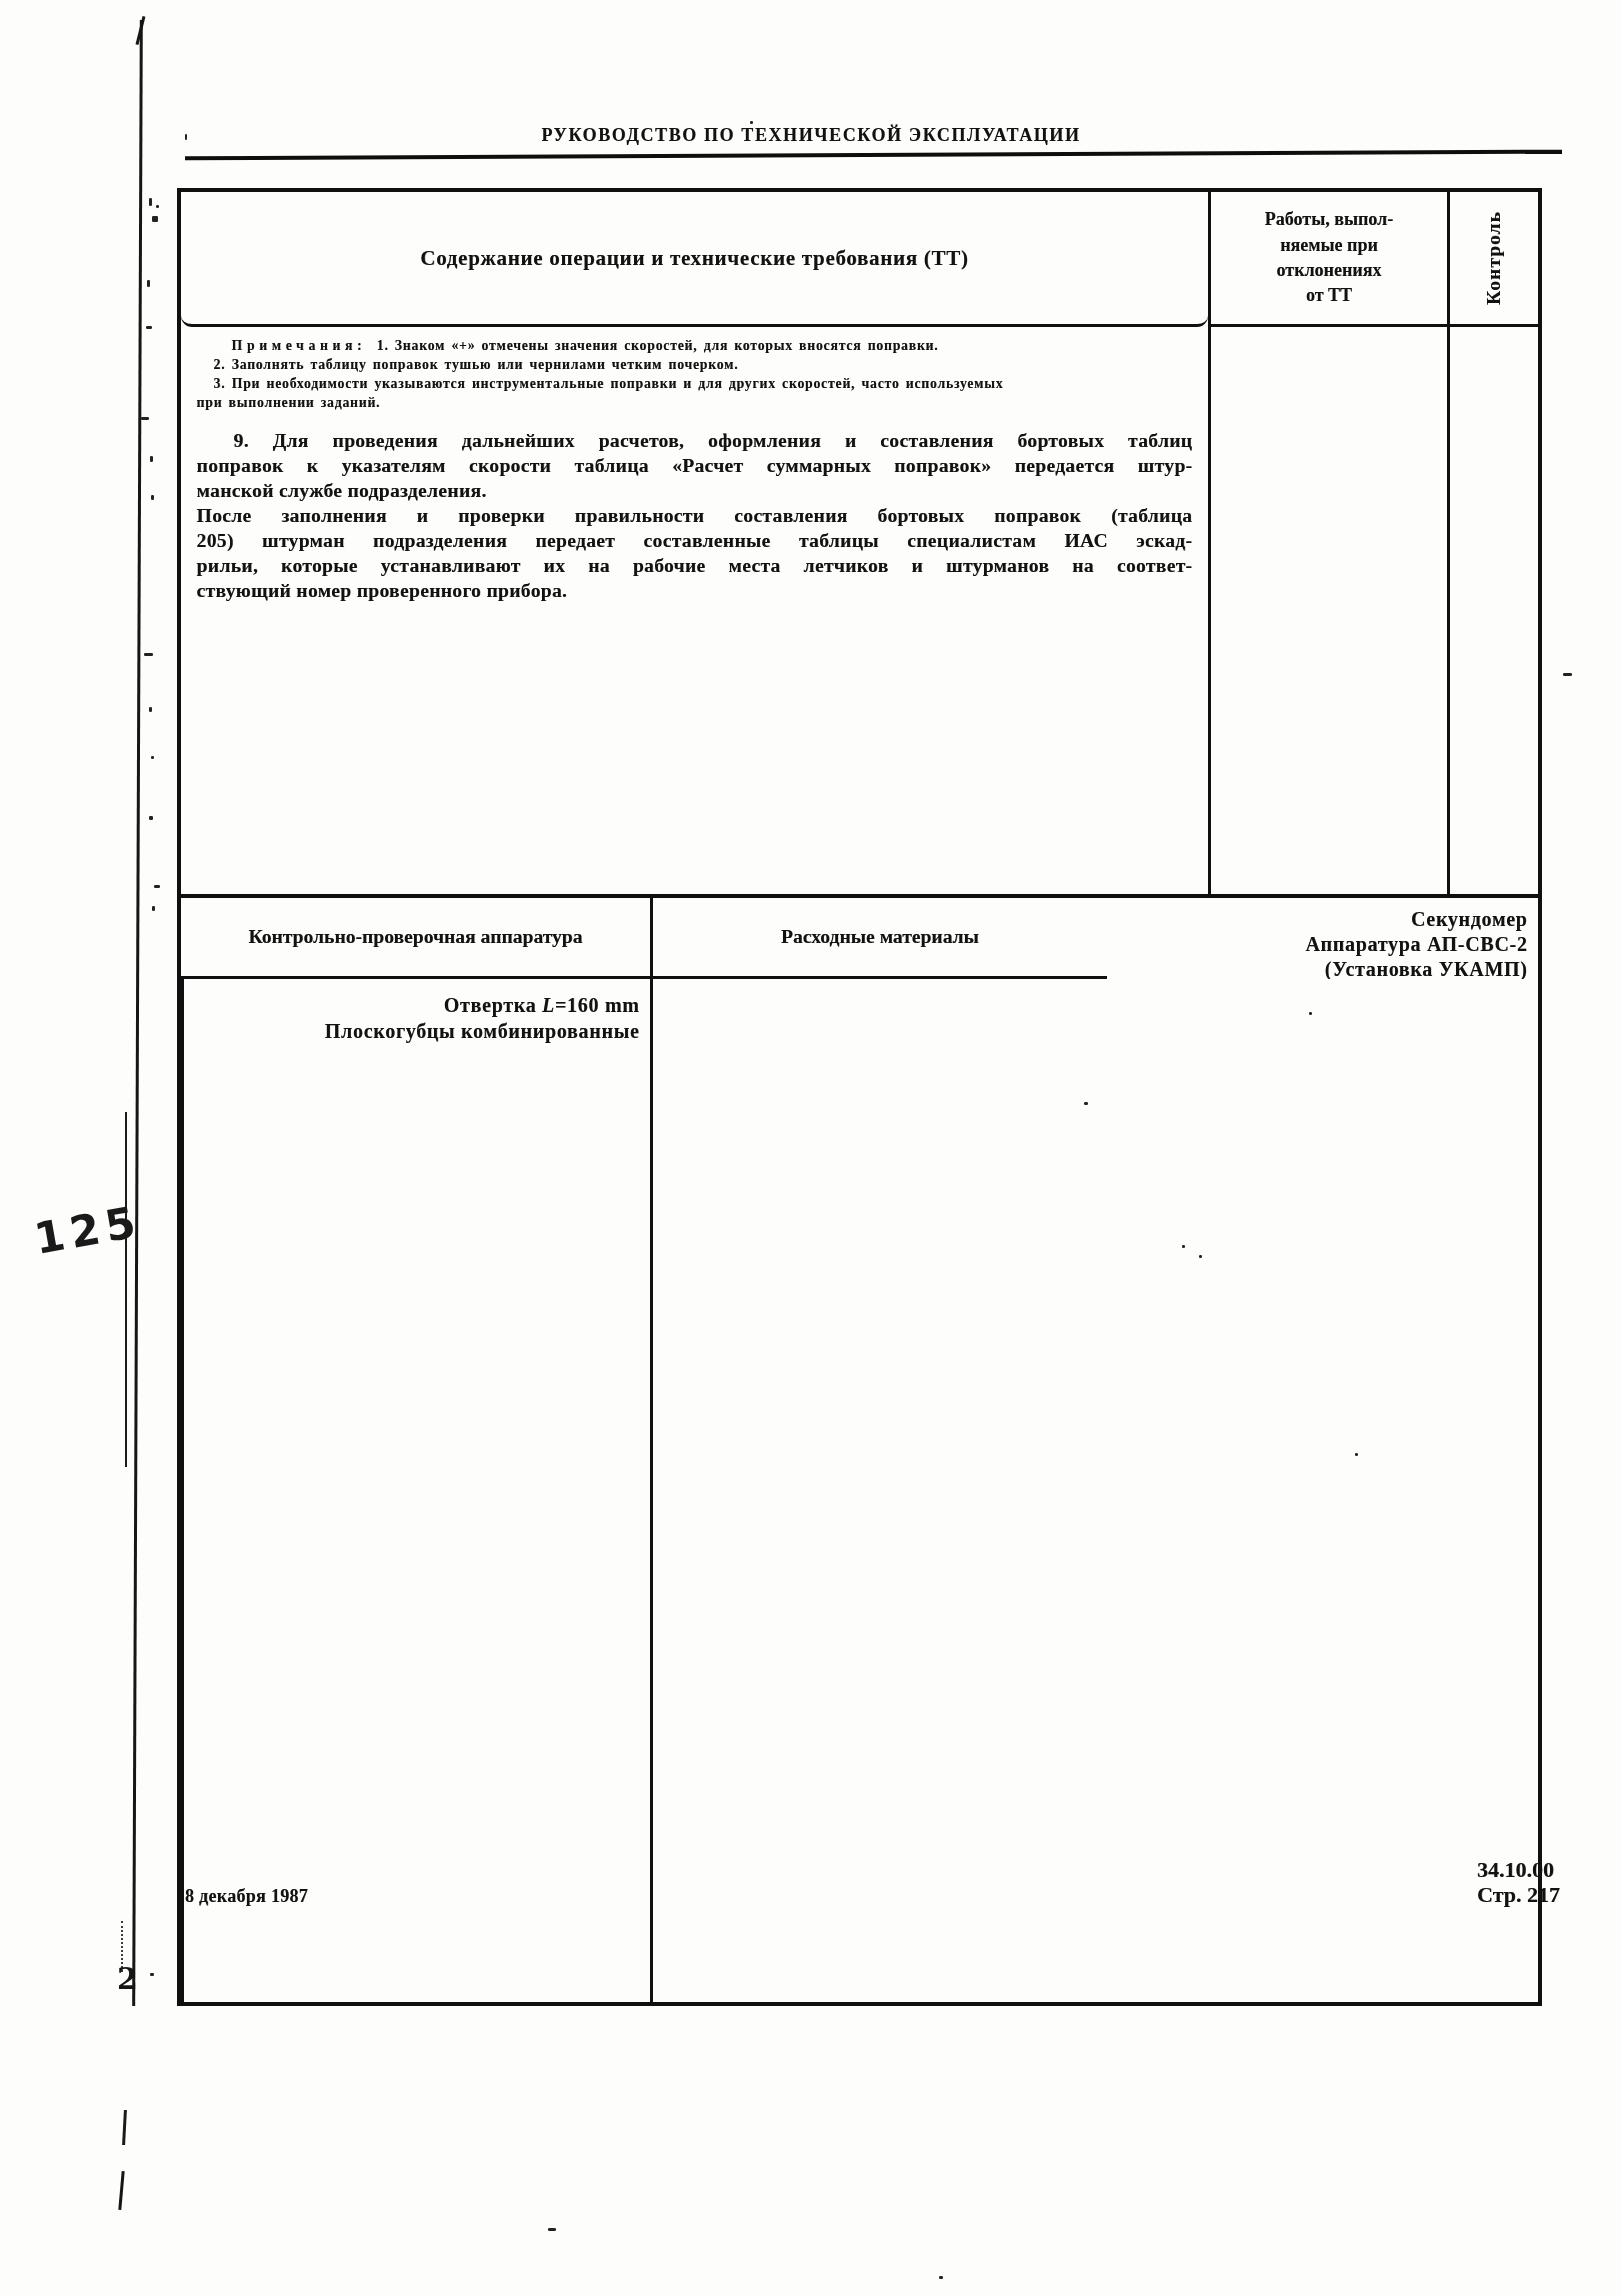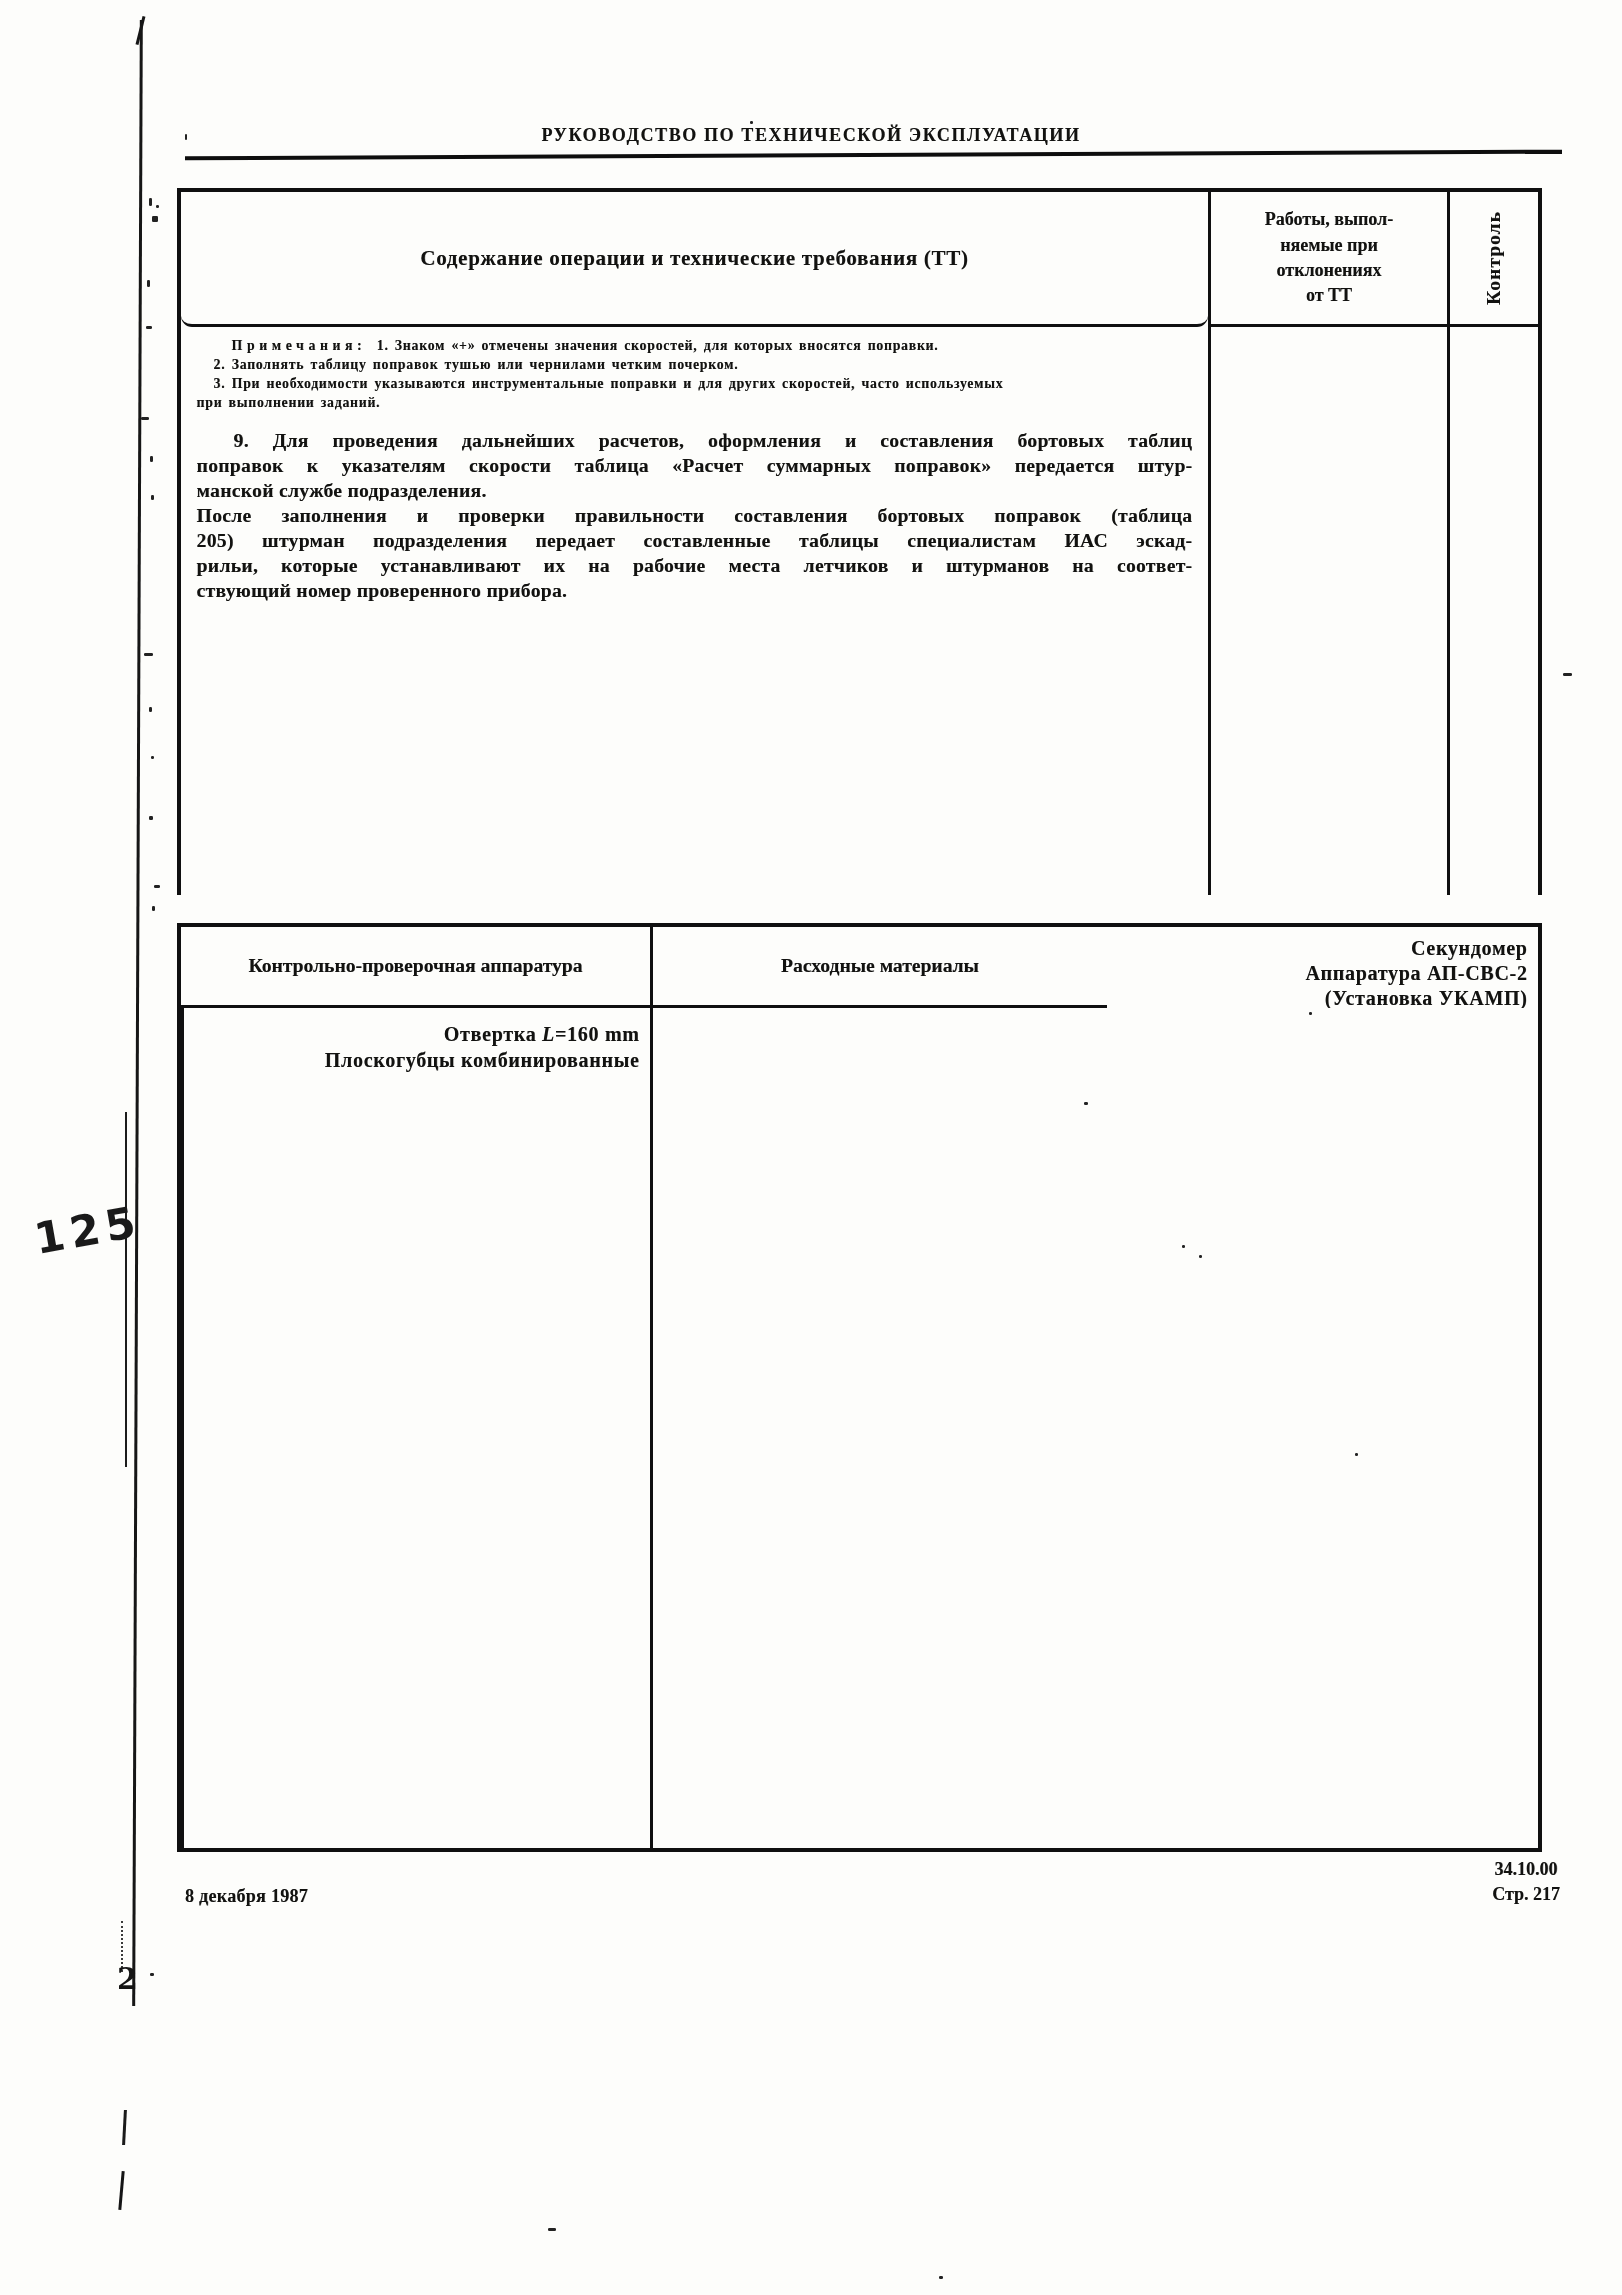--- a/index.html
+++ b/index.html
@@ -31,21 +31,21 @@
 
   
   .tbl { position:absolute; box-sizing:border-box; display:grid; background:transparent; }
   #t1 {
     left:177px; top:188px; width:1365px; height:707px;
     border:4.6px solid #101010; border-bottom:none;
     grid-template-columns:1027px 239px auto;
     grid-template-rows:135px auto;
   }
   #t2 {
-    left:177px; top:923px; width:1365px; height:929px;
+    left:177px; top:894px; width:1365px; height:1112px;
     border:4.6px solid #101010;
     grid-template-columns:469px 457px auto;
     grid-template-rows:81px auto;
   }
   .cell { box-sizing:border-box; overflow:hidden; }
   .hrow { border-bottom:3.9px solid #101010; }
   .bl   { border-left:3.3px solid #101010; }
   .cen  { display:flex; align-items:center; justify-content:center; text-align:center; }
 
   .t1h1 { font-size:21px; letter-spacing:0.7px; padding:0 39px;border-radius:11px; }
@@ -67,21 +67,21 @@
   .para1 .tline:first-child { text-indent:37px; }
 
   
   .kpa   { padding:9px 10.4px 0 30px; font-size:20px; line-height:25px; letter-spacing:0.7px; }
   .tools { padding:13px 10.4px 0 13px;  font-size:20px; line-height:26px; letter-spacing:0.7px; }
   .lline { text-align:right; }
   .dim-sym { font-style:italic; font-family:"Liberation Serif",serif; }
 
   
   .footer-date  { position:absolute; left:185px; top:1886px; font-size:18px; letter-spacing:0.3px; }
-  .footer-right { position:absolute; right:62px; top:1857px; text-align:center; font-size:18px; line-height:25px;margin-left:8px; }
+  .footer-right { position:absolute; right:62px; top:1857px; text-align:left; font-size:22px; line-height:25px;margin-left:8px; }
 
   
   .hw125 {
     position:absolute; left:34px; top:1205px;
     font-family:"DejaVu Sans",sans-serif; font-weight:700; font-size:43px;
     letter-spacing:5.9px; transform:rotate(-10deg); color:#1a1a1a; text-shadow:none;
   }
   .hw2 {
     position:absolute; left:117px; top:1961px;
     font-family:"DejaVu Serif",serif; font-weight:700; font-size:30px;

